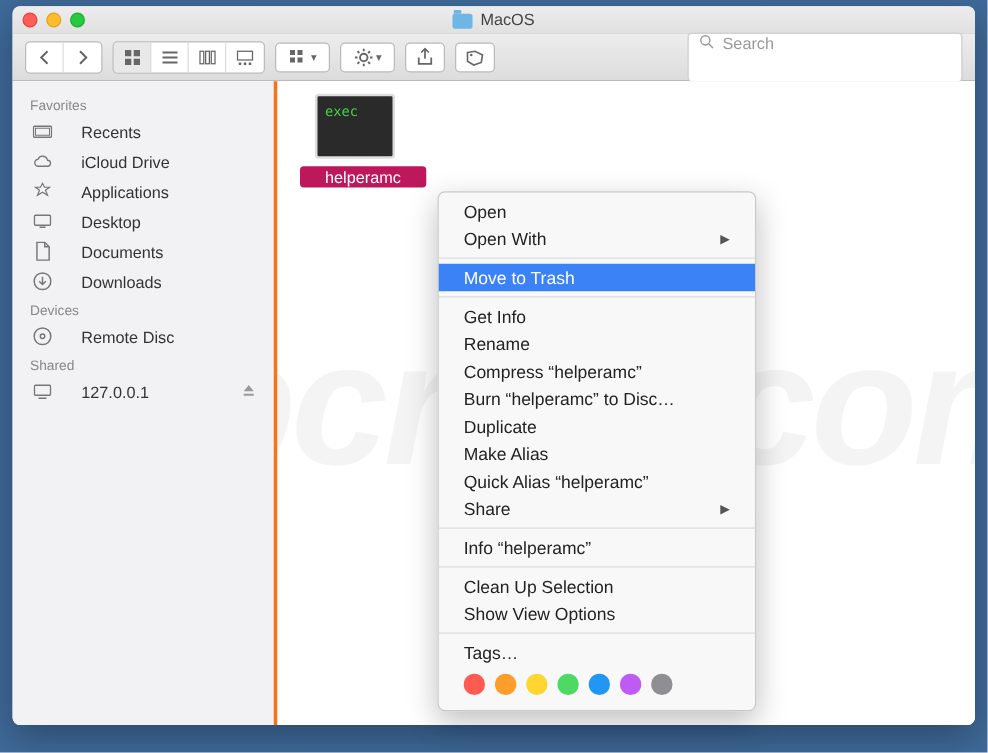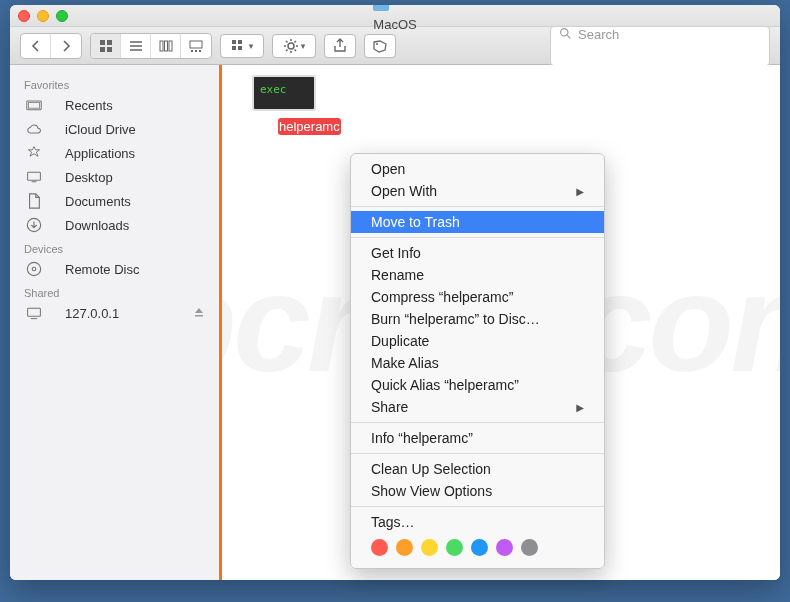--- a/index.html
+++ b/index.html
@@ -4,41 +4,41 @@
 <style>
 * { margin: 0; padding: 0; box-sizing: border-box; font-family: -apple-system, "Helvetica Neue", Arial, sans-serif; }
 body { background: #3f6a9a; width: 790px; height: 602px; overflow: hidden; position: relative; }
 .window { position: absolute; left: 10px; top: 5px; width: 770px; height: 575px; background: #fff; border-radius: 6px; box-shadow: 0 10px 30px rgba(0,0,0,.3); display: flex; flex-direction: column; overflow: hidden; }
 .titlebar { height: 22px; background: linear-gradient(#ededed,#e1e1e1); display:flex; align-items:center; justify-content:center; position:relative; border-bottom:1px solid #d0d0d0;}
 .traffic { position:absolute; left:8px; top:5px; display:flex; gap:7px;}
 .light { width:12px; height:12px; border-radius:50%; }
 .l-red{background:#ff5f57;border:1px solid #e24239;}
 .l-yel{background:#ffbd2e;border:1px solid #e1a117;}
 .l-grn{background:#28c940;border:1px solid #1dad2c;}
-.title-c{display:flex;align-items:flex-start;gap:6px;font-size:13px;color:#444;flex-direction:column;}
+.title-c{display:flex;align-items:flex-end;gap:6px;font-size:13px;color:#444;}
 .folder-mini{width:16px;height:12px;background:#6fb5e5;border-radius:2px;position:relative;}
 .folder-mini:before{content:"";position:absolute;top:-3px;left:1px;width:6px;height:3px;background:#6fb5e5;border-radius:1px 1px 0 0;}
 .toolbar{height:38px;background:linear-gradient(#ededed,#dcdcdc);border-bottom:1px solid #bcbcbc;display:flex;align-items:center;padding:0 10px;gap:8px;}
 .tb-seg{display:flex;border:1px solid #bbb;border-radius:4px;overflow:hidden;background:#fff;}
 .tb-btn{width:30px;height:24px;display:flex;align-items:center;justify-content:center;color:#666;border-right:1px solid #ddd;}
 .tb-btn:last-child{border-right:none;}
 .tb-btn.active{background:#e8e8e8;}
 .tb-single{width:32px;height:24px;border:1px solid #bbb;border-radius:4px;background:#fff;display:flex;align-items:center;justify-content:center;color:#666;}
 .search{flex:1;max-width:220px;margin-left:auto;height:40px;border:1px solid #ccc;border-radius:4px;display:flex;align-items:flex-start;padding:0 8px;color:#999;font-size:13px;gap:6px;background:#fff;}
 .body{flex:1;display:flex;min-height:0;}
 .sidebar{width:212px;background:#f2f2f4;border-right:3px solid #f97316;padding:8px 0;overflow-y:auto;}
 .sb-head{font-size:11px;color:#888;padding:6px 14px 2px;}
 .sb-item{display:flex;align-items:center;gap:21px;padding:3px 14px;font-size:13px;color:#333;position:relative;}
 .sb-icon{width:20px;height:18px;display:flex;align-items:center;justify-content:center;color:#767676;}
 .eject{margin-left:auto;color:#999;}
 .content{flex:1;background:#fff;position:relative;padding:12px;}
 .file{position:absolute;left:18px;top:10px;width:88px;text-align:center;}
-.file-icon{width:64px;height:36px;background:#2a2a2a;border:2px solid #ddd;border-radius:3px;margin:0 auto 6px;position:relative;display:flex;align-items:flex-start;justify-content:flex-start;padding:6px;}
+.file-icon{width:64px;height:52px;background:#2a2a2a;border:2px solid #ddd;border-radius:3px;margin:0 auto 6px;position:relative;display:flex;align-items:flex-start;justify-content:flex-start;padding:6px;}
 .exec{color:#46d146;font-size:11px;font-family:monospace;}
-.file-label{background:#ef4444;color:#fff;font-size:13px;padding:1px 1px;border-radius:3px;display:inline-block;margin-left:38px;}
+.file-label{background:#be185d;color:#fff;font-size:13px;padding:1px 20px;border-radius:3px;display:inline-block;}
 .ctx-menu{position:absolute;left:350px;top:153px;width:255px;background:rgba(248,248,248,.98);border:1px solid #c8c8c8;border-radius:6px;box-shadow:0 8px 24px rgba(0,0,0,.25);padding:4px 0;font-size:14px;color:#222;}
 .mi{padding:3px 20px;display:flex;align-items:center;justify-content:space-between;white-space:nowrap;text-align:right;}
 .mi.hl{background:#3b82f6;color:#fff;}
 .sep{height:1px;background:#dcdcdc;margin:4px 0;}
 .arrow{font-size:10px;color:#555;}
 .tags{display:flex;gap:8px;padding:6px 20px 8px;}
 .tag{width:17px;height:17px;border-radius:50%;}
 .watermark{position:absolute;inset:0;display:flex;align-items:center;justify-content:center;pointer-events:none;overflow:hidden;}
 .wm-txt{font-size:140px;font-weight:800;color:rgba(0,0,0,.045);white-space:nowrap;letter-spacing:-4px;font-style:italic;}
 svg{width:16px;height:16px;}

